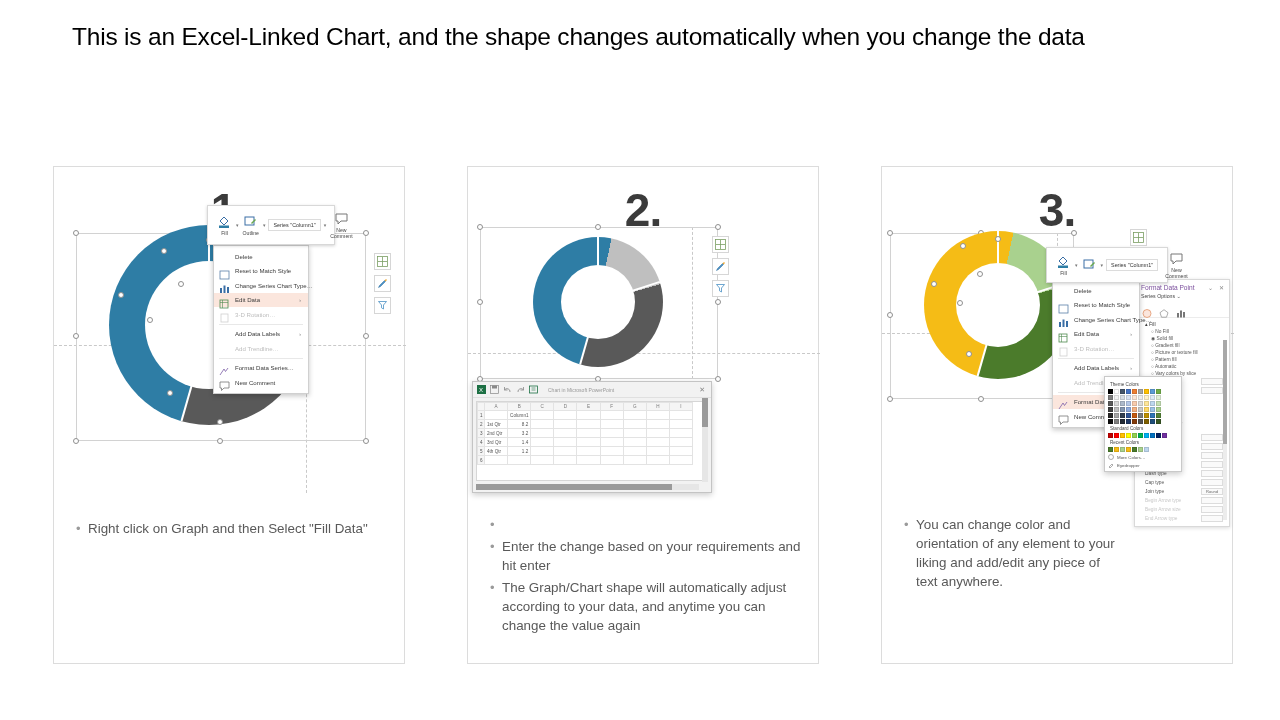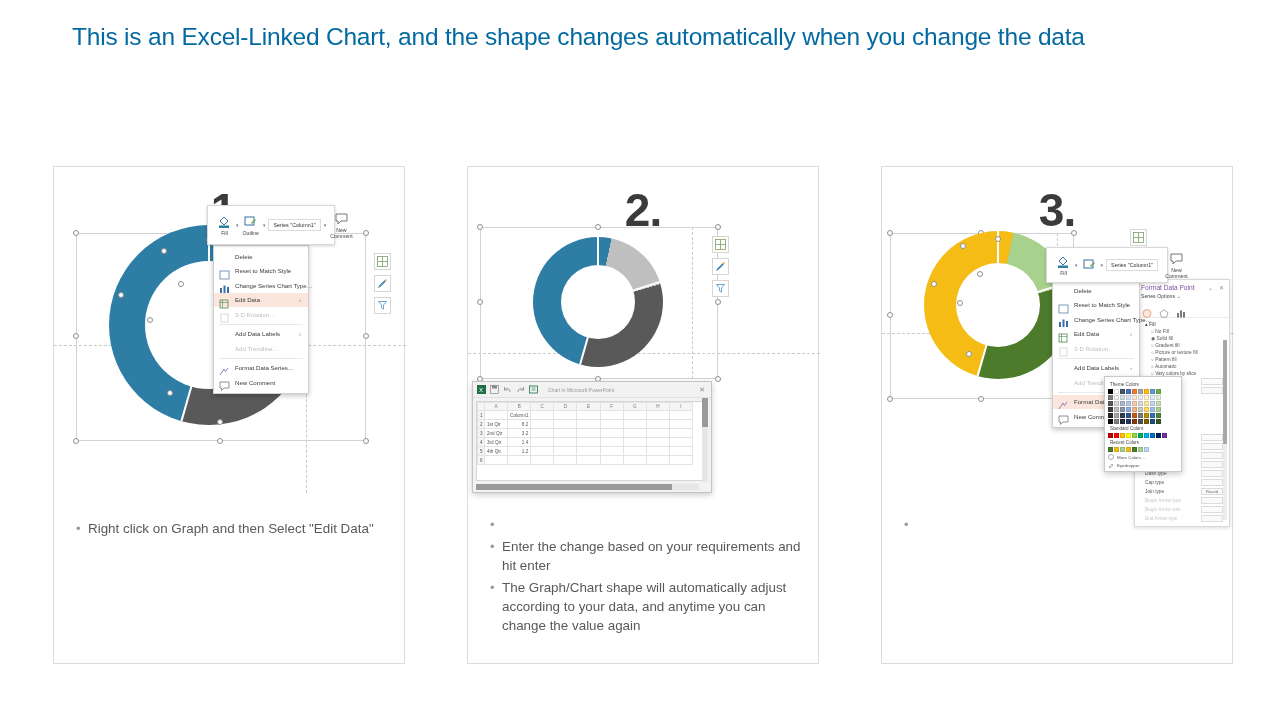--- a/index.html
+++ b/index.html
@@ -7,21 +7,21 @@
     width: 1280px; height: 720px;
     background: #ffffff;
     font-family: "Liberation Sans", sans-serif;
     overflow: hidden;
   }
   .slide { position: relative; width: 1280px; height: 720px; background:#fff; }
 
   
   .header { position:absolute; left:72px; top:22px; width:1140px; }
   .title {
-    font-size: 24.5px; color:#0369a1; font-weight:400;
+    font-size: 24.5px; color:#000000; font-weight:400;
     letter-spacing:-0.2px; line-height:1.25; white-space:nowrap;
   }
   .subtitle {
     margin-top:16px; font-size:17.5px; color:#8c8c8c; font-weight:400;
     line-height:1.55; width:1128px;
   }
 
   
   .cards { position:absolute; left:53px; top:166px; width:1180px; height:498px;
            display:flex; justify-content:space-between; }
@@ -296,21 +296,21 @@
                   <path d="M1 1h9v6H5l-2.5 2.5V7H1z" fill="none" stroke="#777" stroke-width="0.8"></path>
                 </svg></span>
               <span class="ctx-lbl">New Comment</span>
             </div>
           </div>
       </div>
 
       <div class="bullets">
         <div class="b-row">
           <div class="b-dot">•</div>
-          <div class="b-txt">Right click on Graph and then Select "Edit Data"</div>
+          <div class="b-txt">Right click on Graph and then Select "Fill Data"</div>
         </div>
       </div>
     </div>
 
     <div class="card card2">
       <div class="card-num">2.</div>
 
       <div class="stage">
         <div class="guide-h" style="left:0;top:120px;width:352px;"></div>
         <div class="guide-v" style="left:224px;top:-6px;height:152px;"></div>
@@ -846,18 +846,19 @@
                 <path d="M1 5l3-3 1 1-3 3z" fill="none" stroke="#777" stroke-width="0.6"></path>
               </svg>
             <span>Eyedropper</span>
           </div>
         </div>
       </div>
 
       <div class="bullets">
         <div class="b-row">
           <div class="b-dot">•</div>
+          <div class="b-txt" style="width:200px;">You can change color and orientation of any element to your liking and add/edit any piece of text anywhere.</div>
         </div>
       </div>
     </div>
 
   </div>
 </div>
 
 </body></html>

